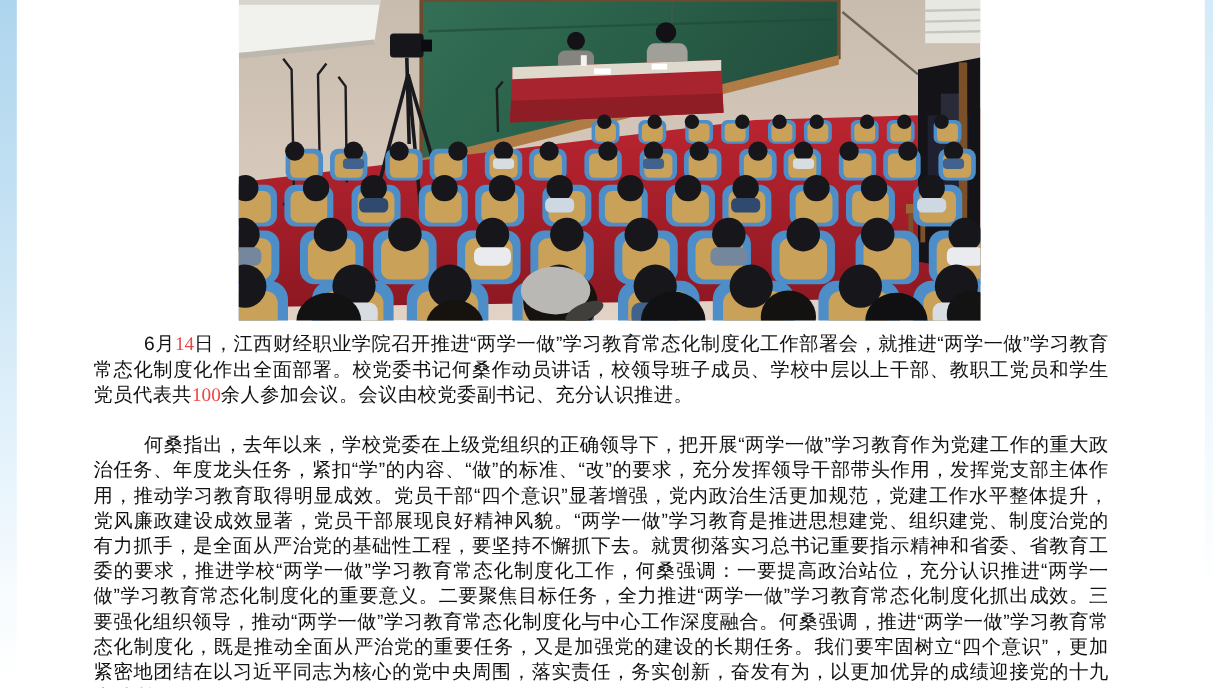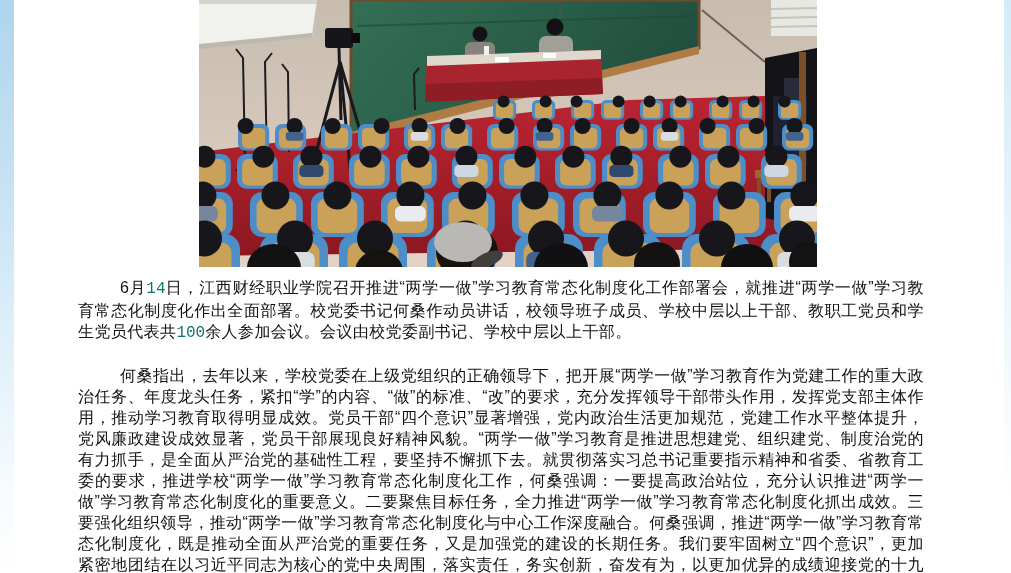--- a/index.html
+++ b/index.html
@@ -20,22 +20,22 @@
     position:absolute;left:199px;top:0;width:618px;height:267px;display:block;
   }
   .article{
     position:absolute;left:78px;top:277px;width:846px;
     color:#111111;font-size:16px;line-height:21px;
     text-align:justify;letter-spacing:0.4px;
   }
   .article p{margin:0;text-indent:42px;}
   .article p + p{margin-top:21px;}
   .num{
-    color:#0f766e;
-    font-family:Liberation Mono, monospace;
+    color:#ef4444;
+    font-family:Liberation Serif, serif;
     letter-spacing:0;
   }
 </style>
 </head>
 <body>
 
 <div class="left-strip"></div>
 <div class="right-strip"></div>
 
 <svg id="photo-svg" class="photo" viewBox="0 0 618 267" preserveAspectRatio="none" xmlns="http://www.w3.org/2000/svg">
@@ -269,15 +269,15 @@
     <ellipse cx="610" cy="262" rx="20" ry="20" fill="#131313"></ellipse>
     <g>
       <ellipse cx="268" cy="252" rx="31" ry="27" fill="#15120f"></ellipse>
       <ellipse cx="264" cy="242" rx="29" ry="20" fill="#b9b8b4"></ellipse>
       <ellipse cx="288" cy="260" rx="17" ry="7" fill="#403f3c" transform="rotate(-24 288 260)"></ellipse>
     </g>
   </g>
 </svg>
 
 <div class="article">
-  <p><span>6月</span><span class="num">14</span><span>日，江西财经职业学院召开推进“两学一做”学习教育常态化制度化工作部署会，就推进“两学一做”学习教育常态化制度化作出全面部署。校党委书记何桑作动员讲话，校领导班子成员、学校中层以上干部、教职工党员和学生党员代表共</span><span class="num">100</span><span>余人参加会议。会议由校党委副书记、学校中层以上干部。</span></p>
+  <p><span>6月</span><span class="num">14</span><span>日，江西财经职业学院召开推进“两学一做”学习教育常态化制度化工作部署会，就推进“两学一做”学习教育常态化制度化作出全面部署。校党委书记何桑作动员讲话，校领导班子成员、学校中层以上干部、教职工党员和学生党员代表共</span><span class="num">100</span><span>余人参加会议。会议由校党委副书记、充分认识推进。</span></p>
   <p>何桑指出，去年以来，学校党委在上级党组织的正确领导下，把开展“两学一做”学习教育作为党建工作的重大政治任务、年度龙头任务，紧扣“学”的内容、“做”的标准、“改”的要求，充分发挥领导干部带头作用，发挥党支部主体作用，推动学习教育取得明显成效。党员干部“四个意识”显著增强，党内政治生活更加规范，党建工作水平整体提升，党风廉政建设成效显著，党员干部展现良好精神风貌。“两学一做”学习教育是推进思想建党、组织建党、制度治党的有力抓手，是全面从严治党的基础性工程，要坚持不懈抓下去。就贯彻落实习总书记重要指示精神和省委、省教育工委的要求，推进学校“两学一做”学习教育常态化制度化工作，何桑强调：一要提高政治站位，充分认识推进“两学一做”学习教育常态化制度化的重要意义。二要聚焦目标任务，全力推进“两学一做”学习教育常态化制度化抓出成效。三要强化组织领导，推动“两学一做”学习教育常态化制度化与中心工作深度融合。何桑强调，推进“两学一做”学习教育常态化制度化，既是推动全面从严治党的重要任务，又是加强党的建设的长期任务。我们要牢固树立“四个意识”，更加紧密地团结在以习近平同志为核心的党中央周围，落实责任，务实创新，奋发有为，以更加优异的成绩迎接党的十九大胜利召开。</p>
 </div>
 
 </body></html>

